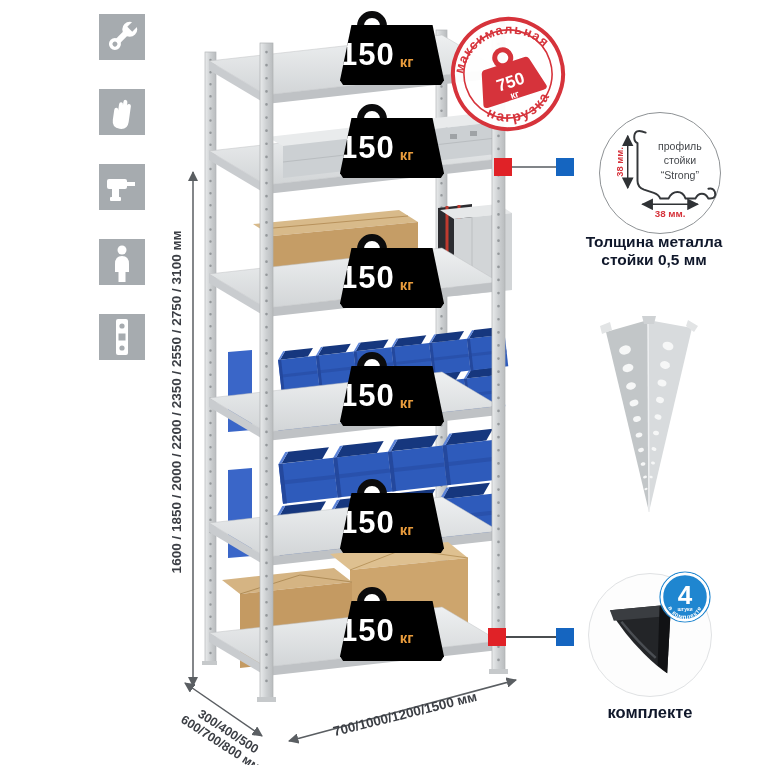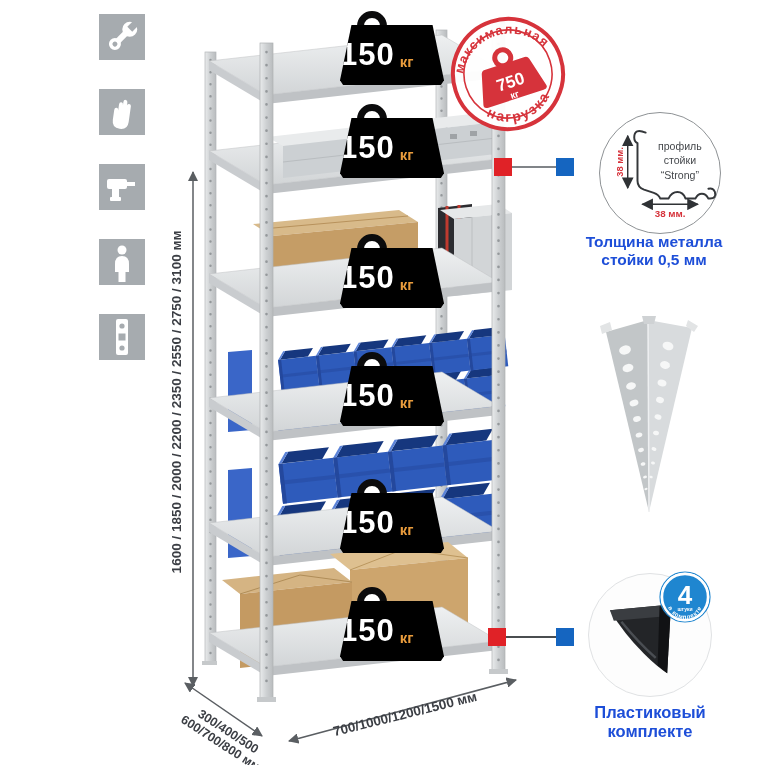--- a/index.html
+++ b/index.html
@@ -22,21 +22,21 @@
   .whandle{position:absolute;left:50%;width:16px;height:16px;z-index:5;
            transform:translateX(-50%);border:7px solid #0b0b0c;border-radius:50%;background:#fff;}
   .w-val{color:#ffffff;font-weight:bold;font-size:31px;letter-spacing:1px;}
   .w-unit{color:#e89b3c;font-weight:bold;font-size:15px;margin:12px 0 0 5px;}
   
   .stamp{position:absolute;left:449px;top:15px;width:118px;height:118px;z-index:6;
          transform:rotate(-18deg);}
   
   .circle-detail{position:absolute;left:599px;top:112px;width:122px;height:122px;z-index:4;
                  border:1.5px solid #8e9295;border-radius:50%;background:#fff;box-sizing:border-box;}
-  .caption{position:absolute;z-index:4;text-align:center;color:#1d4ed8;font-weight:bold;line-height:1.18;}
+  .caption{position:absolute;z-index:4;text-align:center;color:#0f172a;font-weight:bold;line-height:1.18;}
   .cap1{left:574px;top:233px;width:160px;font-size:15.5px;}
   .cap2{left:570px;top:703px;width:160px;font-size:16.5px;}
   .foot-circle{position:absolute;left:588px;top:573px;width:124px;height:124px;z-index:4;
                border:1px solid #e0e2e4;border-radius:50%;background:#fdfdfd;box-sizing:border-box;
                display:flex;align-items:center;justify-content:center;}
   .badge{position:absolute;left:659px;top:571px;width:52px;height:52px;z-index:5;}
   svg text{font-family:"Liberation Sans",sans-serif;}
 </style>
 </head>
 <body>
@@ -367,15 +367,14 @@
     <circle cx="26" cy="26" r="25" fill="none" stroke="#1f86d0" stroke-width="1.2"></circle>
     <circle cx="26" cy="26" r="23" fill="#1f86d0" stroke="#ffffff" stroke-width="2.5"></circle>
     <text x="26" y="33" font-size="26" font-weight="bold" fill="#ffffff" text-anchor="middle">4</text>
     <text x="26" y="40" font-size="5" font-weight="bold" fill="#ffffff" text-anchor="middle">штуки</text>
     <text font-size="6" font-weight="bold" fill="#ffffff" letter-spacing="0.6">
       <textPath href="#badgeArc" startOffset="50%" text-anchor="middle">в комплекте</textPath>
     </text>
   </svg>
 </div>
 <div class="caption cap2">
-  <div>Пластиковый</div>
   <div>комплекте</div>
 </div>
 
 </body></html>

